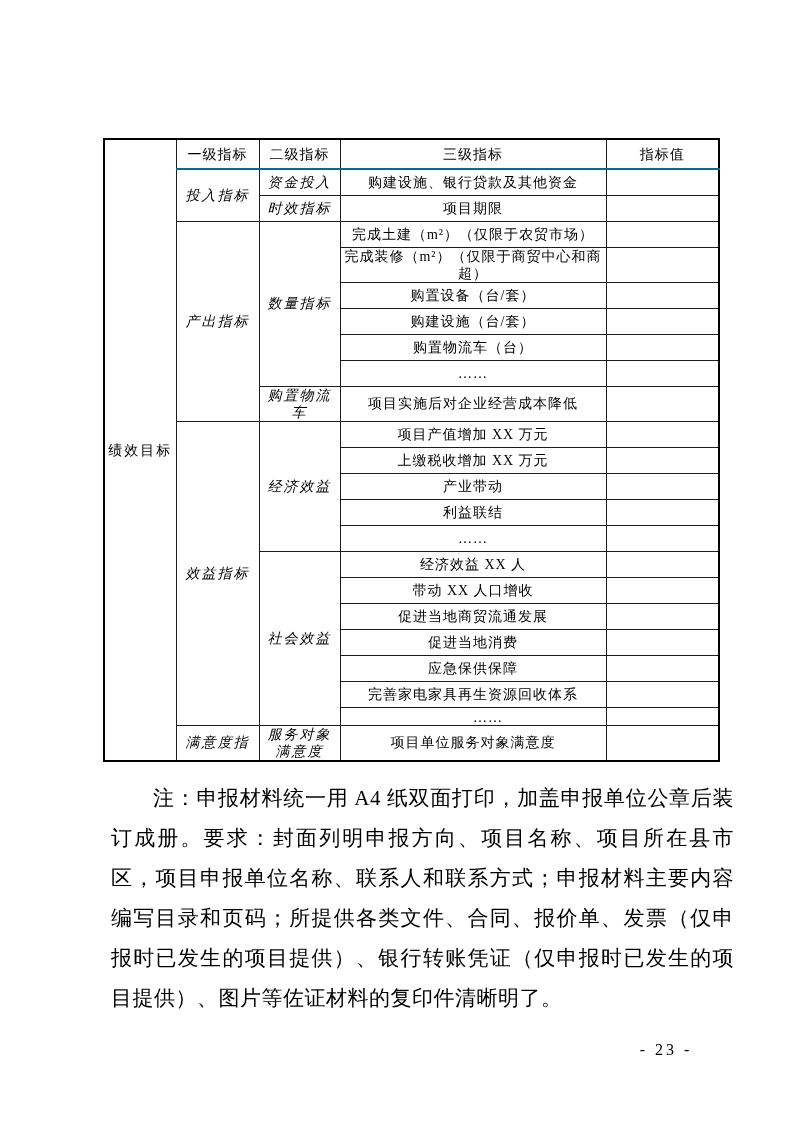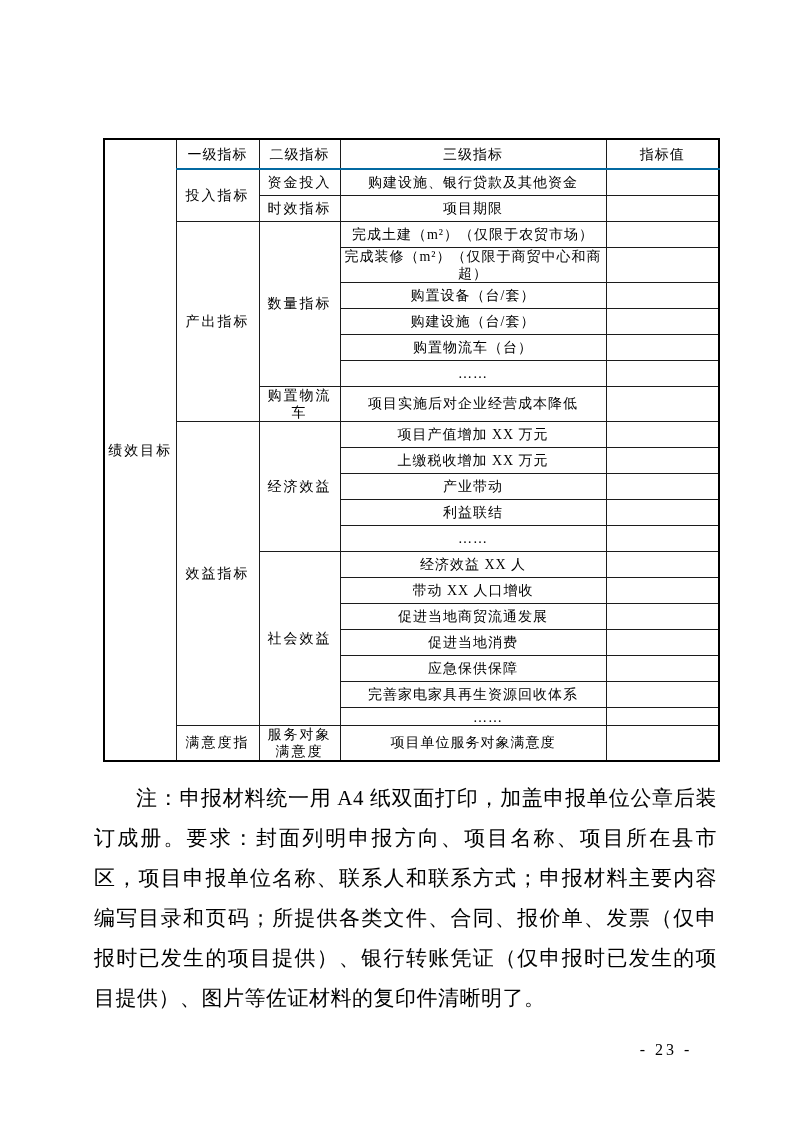--- a/index.html
+++ b/index.html
@@ -34,21 +34,21 @@
   }
   table.kpi th {
     font-weight: normal;
     border-bottom: 2px solid #0369a1;
     letter-spacing: 1px;
   }
   td.corner {
     border-right: 1px solid #1c1c1c;
     letter-spacing: 2px;
   }
-  td.l1, td.l2 { letter-spacing: 2px; }
+  td.l1, td.l2 { letter-spacing: 2px; font-style: italic; }
   td.l3 {
     text-align: left;
     padding: 0 8px;
     letter-spacing: 1px;
   }
   td.l3.center { text-align: center; padding: 0 2px; }
   td.l3.ellipsis-left { padding-left: 32px; }
   tr.r-head  { height: 30px; }
   tr.r       { height: 26px; }
   tr.r-thin  { height: 14px; }
@@ -57,21 +57,21 @@
   .remark {
     position: absolute;
     left: 118px;
     top: 748px;
     font-size: 12.5px;
     letter-spacing: 0.5px;
     white-space: nowrap;
   }
   .note {
     position: absolute;
-    left: 94px;
+    left: 111px;
     top: 778px;
     width: 623px;
     font-size: 21px;
     line-height: 40px;
     text-align: justify;
     text-justify: inter-character;
     text-indent: 2em;
     letter-spacing: 0.5px;
   }
   .pageno {

